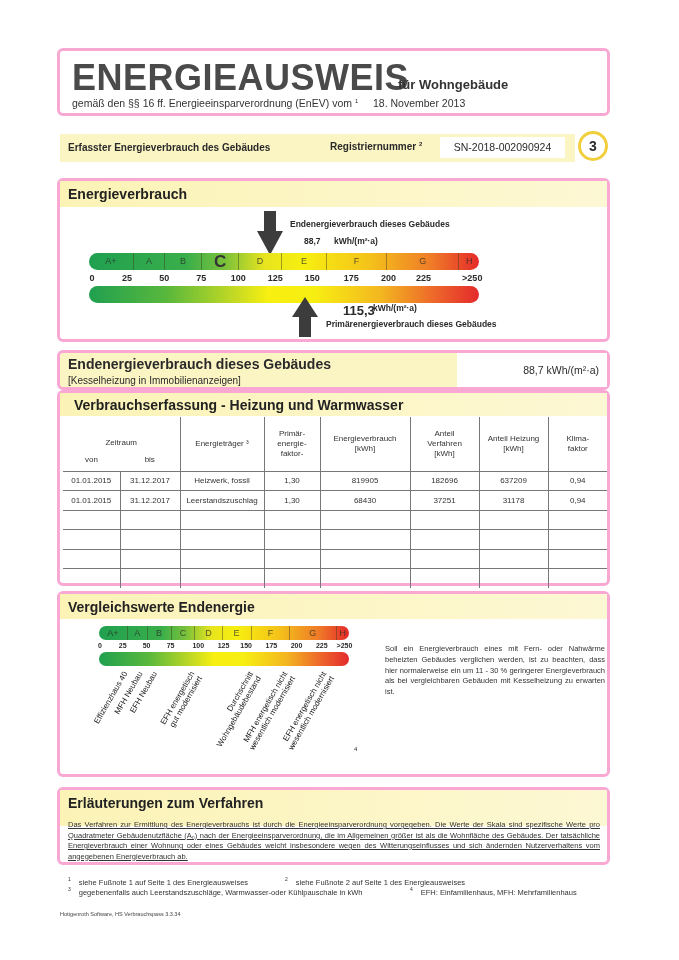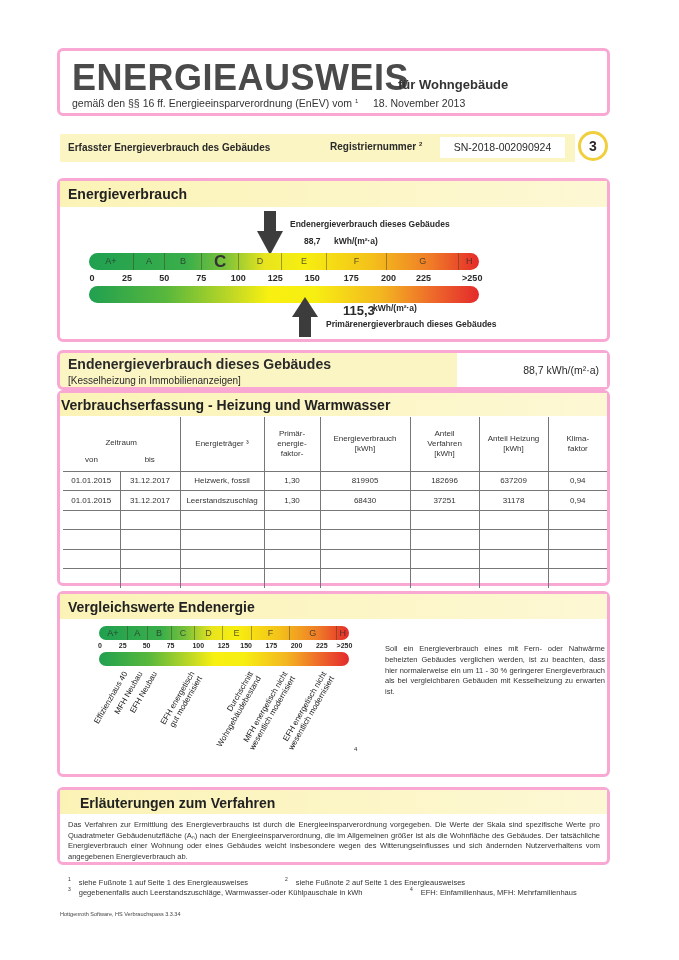--- a/index.html
+++ b/index.html
@@ -35,40 +35,40 @@
   .arrow-shape { position: absolute; }
 
   
   #ee-box { left: 57px; top: 350px; width: 553px; height: 40px; background: #fbf5c4; }
   #ee-title { position: absolute; left: 8px; top: 3px; font-size: 14px; font-weight: bold; }
   #ee-note { position: absolute; left: 8px; top: 22px; font-size: 10px; }
   #ee-value { position: absolute; right: 0; top: 0; width: 150px; height: 34px; background: #fff; font-size: 10.5px; text-align: right; padding-right: 8px; line-height: 34px; }
 
   
   #vt-box { left: 57px; top: 390px; width: 553px; height: 196px; }
-  #vt-head { height: 23px; padding: 4px 1px; font-size: 14px; }
+  #vt-head { height: 23px; padding: 4px 14px; font-size: 14px; }
   table#vt { position: absolute; left: 3px; top: 24px; width: 544px; border-collapse: collapse; font-size: 8px; }
   #vt th, #vt td { border: 1px solid #777; text-align: center; font-weight: normal; color: #333; }
   #vt thead tr:first-child th { border-top: none; }
   #vt th { height: 19px; padding: 1px; line-height: 10px; }
   #vt td { height: 19.5px; }
   #vt tr td:first-child, #vt tr th:first-child { border-left: none; }
   #vt tr td:last-child, #vt tr th:last-child { border-right: none; margin-left: 25px; }
 
   
   #vg-box { left: 57px; top: 591px; width: 553px; height: 186px; }
   #vg-head { height: 25px; padding: 5px 8px; font-size: 14px; }
   #vg-text { position: absolute; left: 325px; top: 50px; width: 220px; font-size: 7.5px; line-height: 10.8px; text-align: justify; color: #333; }
   .rot-label { position: absolute; font-size: 8px; white-space: nowrap; transform-origin: right top; transform: rotate(-60deg); text-align: right; line-height: 9px; color: #222; }
   #vg-footnote { position: absolute; left: 294px; top: 152px; font-size: 6px; }
 
   
   #er-box { left: 57px; top: 787px; width: 553px; height: 78px; }
-  #er-head { height: 24px; padding: 5px 20px; font-size: 14px; }
-  #er-text { position: absolute; left: 8px; top: 30px; width: 532px; font-size: 7.5px; line-height: 10.5px; text-align: justify; color: #333; }
+  #er-head { height: 36px; padding: 5px 8px; font-size: 14px; }
+  #er-text { position: absolute; left: 8px; top: 30px; width: 532px; font-size: 7.5px; line-height: 10.5px; text-align: justify; color: #333; text-decoration: underline; }
 
   
   .fn { position: absolute; font-size: 7.5px; color: #333; }
   .fn sup { font-size: 5px; margin-right: 8px; }
   #software { position: absolute; left: 60px; top: 911px; font-size: 5.5px; color: #444; }
 </style>
 </head>
 <body>
 
 <div class="box" id="title-box">

